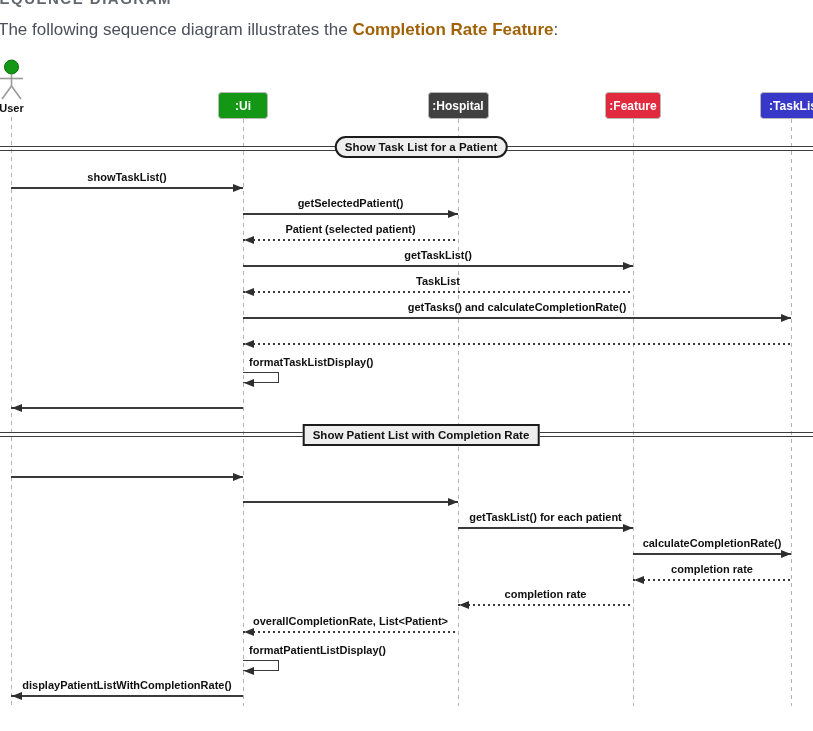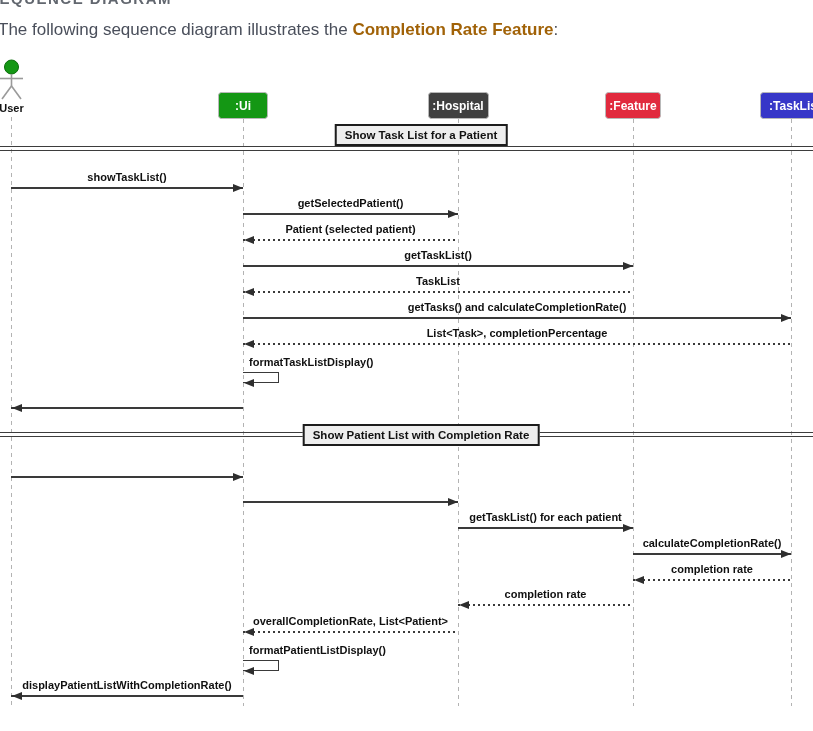--- a/index.html
+++ b/index.html
@@ -43,21 +43,21 @@
 <div id="app">
   <div class="heading">SEQUENCE DIAGRAM</div>
   <div class="intro"><span>The following sequence diagram illustrates the </span><b>Completion Rate Feature</b><span>:</span></div>
   <div id="diagram">
       <div class="lifeline" style="left: 11px; top: 117px; height: 589px;"></div>
       <div class="lifeline" style="left: 243px; top: 119px; height: 587px;"></div>
       <div class="lifeline" style="left: 458px; top: 119px; height: 587px;"></div>
       <div class="lifeline" style="left: 633px; top: 119px; height: 587px;"></div>
       <div class="lifeline" style="left: 791px; top: 119px; height: 587px;"></div>
       <div class="divline" style="top: 146px;"></div>
-      <div class="divbox" style="left: 421px; top: 124px;">Show Task List for a Patient</div>
+      <div class="divbox" style="left: 421px; top: 136px; border-radius: 11px;">Show Task List for a Patient</div>
       <div class="divline" style="top: 432px;"></div>
       <div class="divbox" style="left: 421px; top: 424px;">Show Patient List with Completion Rate</div>
       <div class="msgline solid" style="left: 11px; top: 187px; width: 232px;"></div>
       <div class="arrow right" style="left: 233px; top: 183.5px;"></div>
       <div class="msglabel" style="left: 11px; top: 171px; width: 232px;">showTaskList()</div>
       <div class="msgline solid" style="left: 243px; top: 213px; width: 215px;"></div>
       <div class="arrow right" style="left: 448px; top: 209.5px;"></div>
       <div class="msglabel" style="left: 243px; top: 197px; width: 215px;">getSelectedPatient()</div>
       <div class="msgline dotted" style="left: 243px; top: 239px; width: 215px;"></div>
       <div class="arrow left" style="left: 244px; top: 235.5px;"></div>
@@ -66,21 +66,20 @@
       <div class="arrow right" style="left: 623px; top: 261.5px;"></div>
       <div class="msglabel" style="left: 243px; top: 249px; width: 390px;">getTaskList()</div>
       <div class="msgline dotted" style="left: 243px; top: 291px; width: 390px;"></div>
       <div class="arrow left" style="left: 244px; top: 287.5px;"></div>
       <div class="msglabel" style="left: 243px; top: 275px; width: 390px;">TaskList</div>
       <div class="msgline solid" style="left: 243px; top: 317px; width: 548px;"></div>
       <div class="arrow right" style="left: 781px; top: 313.5px;"></div>
       <div class="msglabel" style="left: 243px; top: 301px; width: 548px;">getTasks() and calculateCompletionRate()</div>
       <div class="msgline dotted" style="left: 243px; top: 343px; width: 548px;"></div>
       <div class="arrow left" style="left: 244px; top: 339.5px;"></div>
-      <div class="msglabel" style="left: 243px; top: 327px; width: 548px;">List&lt;Task&gt;, completionPercentage</div>
       <div class="msglabel left" style="left: 249px; top: 356px;">formatTaskListDisplay()</div>
       <div class="selfloop" style="left: 243px; top: 372px; width: 36px; height: 11px;"></div>
       <div class="arrow left" style="left: 244px; top: 378.5px;"></div>
       <div class="msgline solid" style="left: 11px; top: 407px; width: 232px;"></div>
       <div class="arrow left" style="left: 12px; top: 403.5px;"></div>
       <div class="msgline solid" style="left: 11px; top: 476px; width: 232px;"></div>
       <div class="arrow right" style="left: 233px; top: 472.5px;"></div>
       <div class="msgline solid" style="left: 243px; top: 501px; width: 215px;"></div>
       <div class="arrow right" style="left: 448px; top: 497.5px;"></div>
       <div class="msgline solid" style="left: 458px; top: 527px; width: 175px;"></div>

